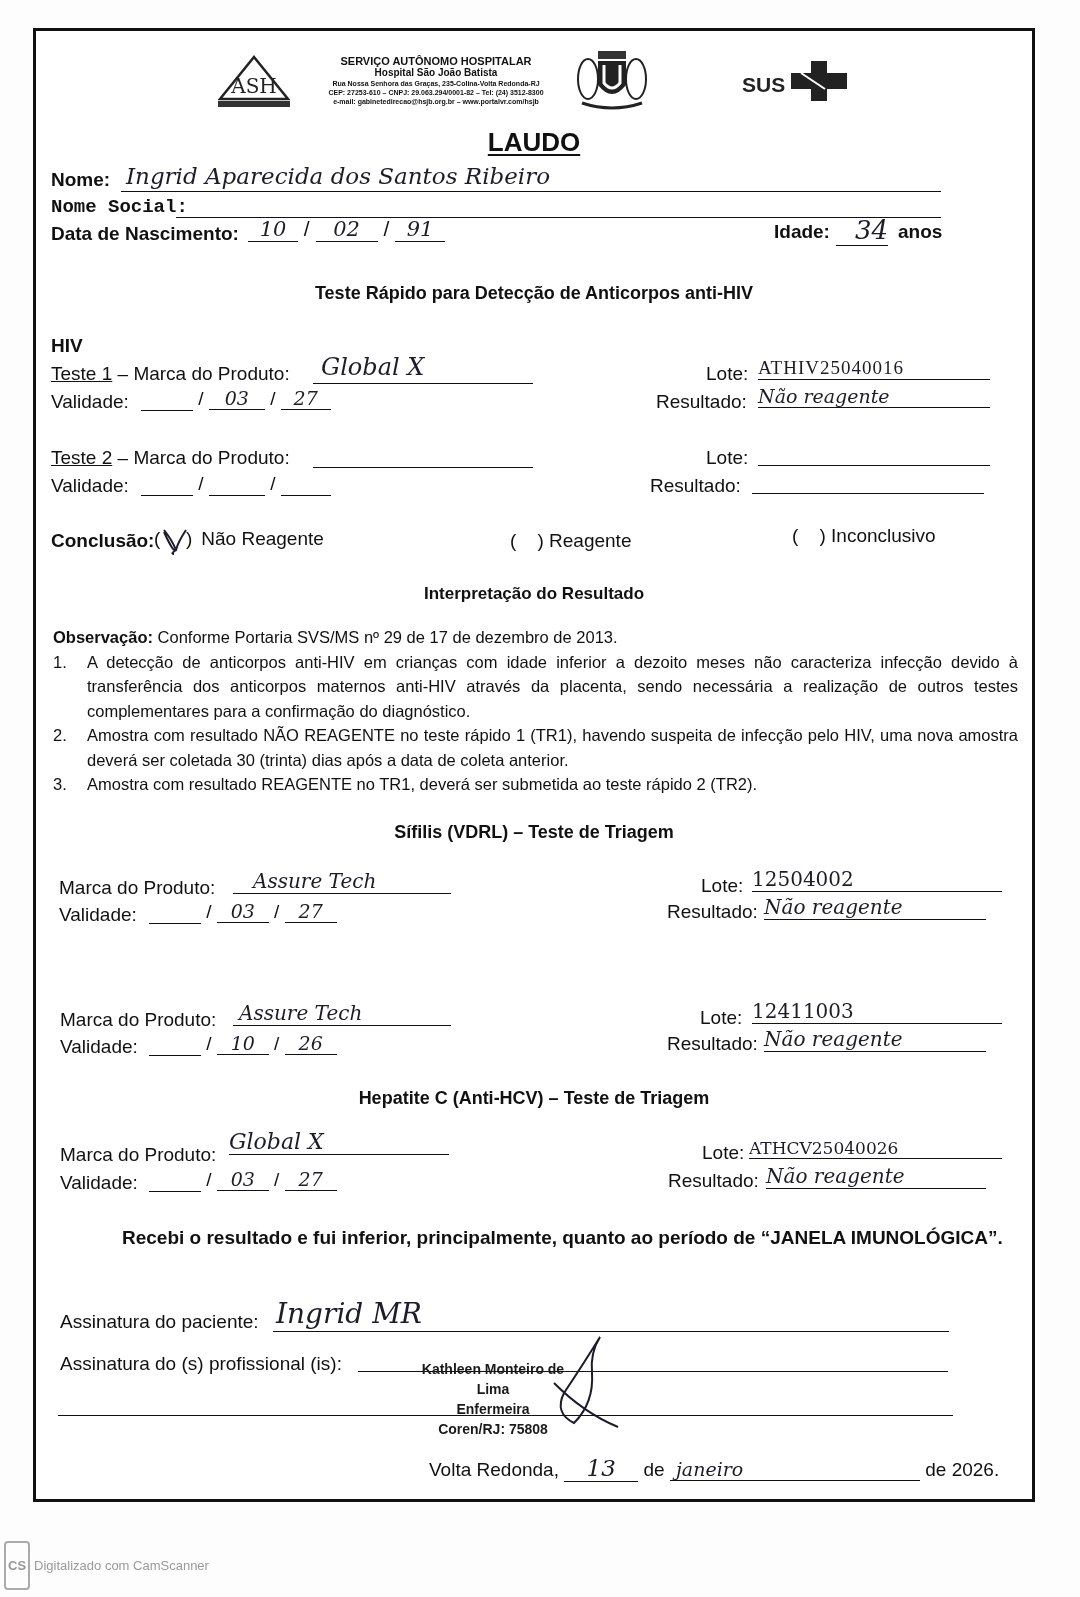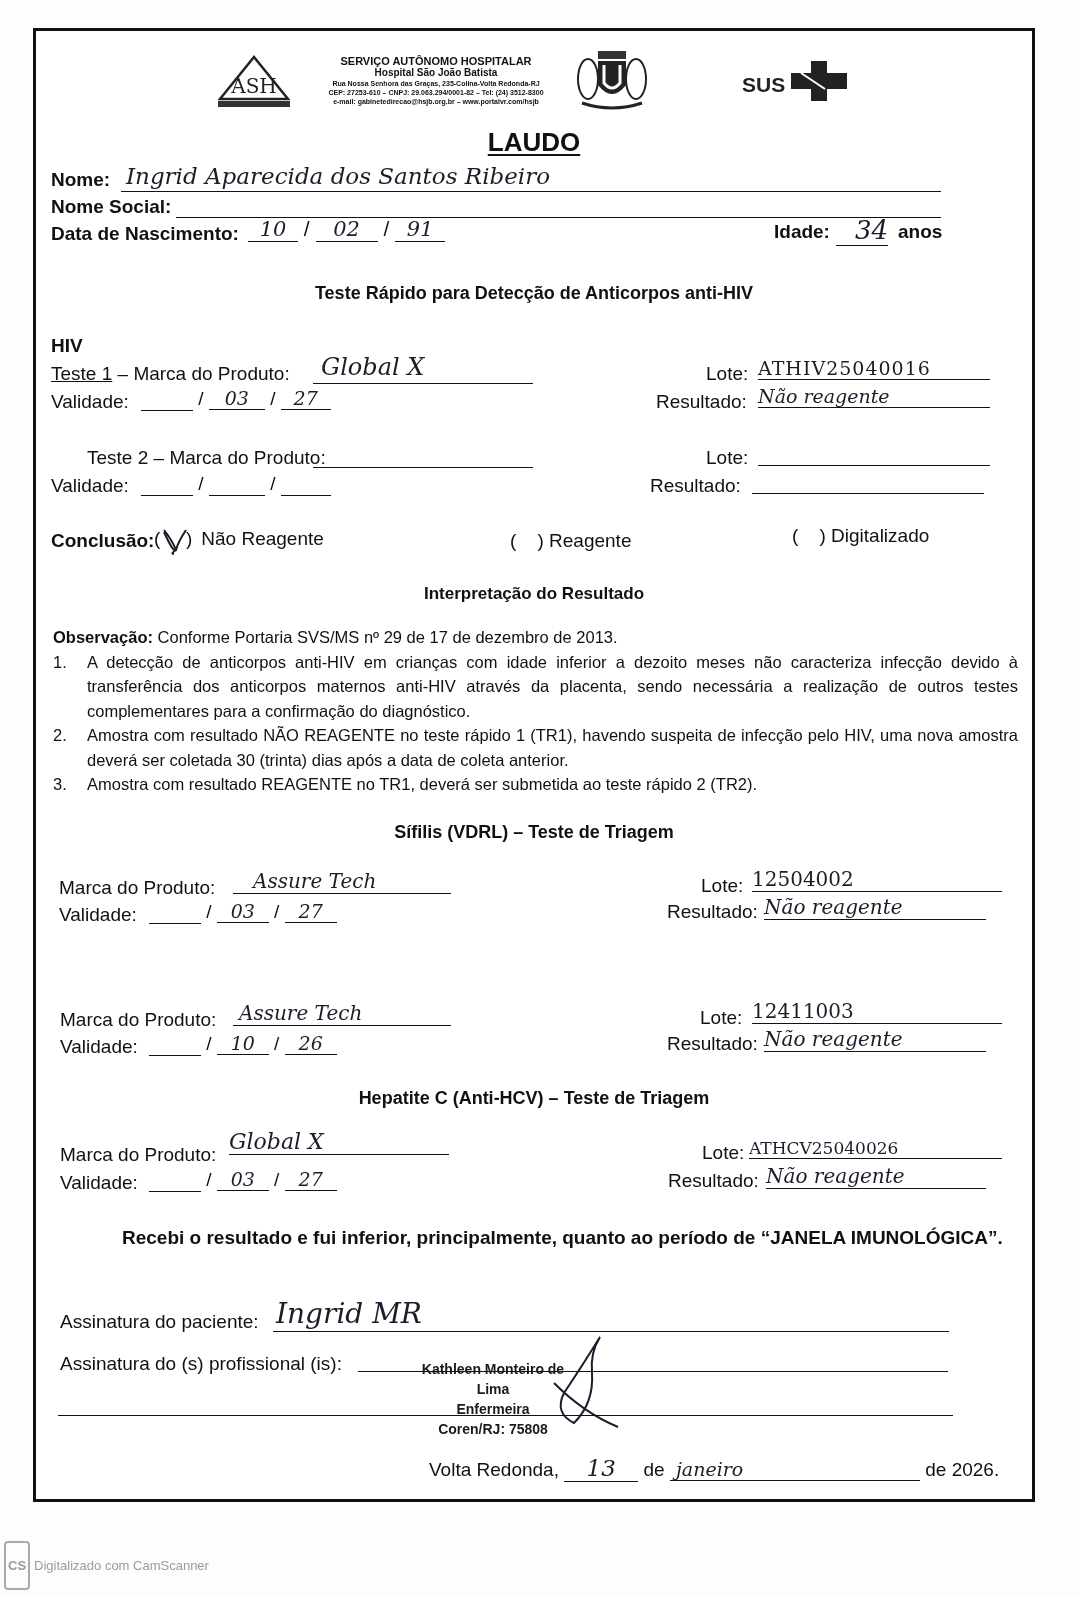--- a/index.html
+++ b/index.html
@@ -55,21 +55,21 @@
       <line x1="10" y1="12" x2="34" y2="28" stroke="#fff" stroke-width="2"></line>
     </svg>
   </div>
 
   <div class="center-title" style="top:96px;font-size:26px;text-decoration:underline;text-underline-offset:3px;">LAUDO</div>
 
   <div class="abs lbl b" style="left:15px;top:138px;">Nome:</div>
   <div class="line" style="left:85px;top:148px;width:820px;height:12px;"></div>
   <div class="abs hand" style="left:90px;top:132px;font-size:23px;">Ingrid Aparecida dos Santos Ribeiro</div>
 
-  <div class="abs lbl b" style="left:15px;top:165px;">Nome Social:</div>
+  <div class="abs lbl b" style="left:15px;top:165px;font-family:Liberation Mono, monospace;">Nome Social:</div>
   <div class="line" style="left:140px;top:174px;width:765px;height:12px;"></div>
 
   <div class="abs lbl b" style="left:15px;top:192px;">Data de Nascimento:</div>
   <div class="abs" style="left:212px;top:186px;font-size:21px;">
     <span class="hand" style="display:inline-block;width:50px;text-align:center;border-bottom:1.6px solid #111;">10</span>
     <span>/</span>
     <span class="hand" style="display:inline-block;width:62px;text-align:center;border-bottom:1.6px solid #111;">02</span>
     <span>/</span>
     <span class="hand" style="display:inline-block;width:50px;text-align:center;border-bottom:1.6px solid #111;">91</span>
   </div>
@@ -90,26 +90,26 @@
   <div class="abs lbl" style="left:15px;top:360px;">Validade:</div>
   <div class="abs" style="left:105px;top:356px;font-size:19px;">
     <span style="display:inline-block;width:52px;border-bottom:1.6px solid #111;">&nbsp;</span>
     <span>/</span>
     <span class="hand" style="display:inline-block;width:56px;text-align:center;border-bottom:1.6px solid #111;">03</span>
     <span>/</span>
     <span class="hand" style="display:inline-block;width:50px;text-align:center;border-bottom:1.6px solid #111;">27</span>
   </div>
 
   <div class="abs lbl" style="left:670px;top:332px;">Lote:</div>
-  <div class="abs hand" style="left:722px;top:326px;font-size:19px;font-style:normal;width:232px;border-bottom:1.6px solid #111;letter-spacing:1px;">ATHIV25040016</div>
+  <div class="abs hand" style="left:722px;top:326px;font-size:19px;font-style:normal;width:232px;border-bottom:1.6px solid #111;letter-spacing:1px;font-family:Liberation Serif, serif;">ATHIV25040016</div>
   <div class="abs lbl" style="left:620px;top:360px;">Resultado:</div>
   <div class="abs hand" style="left:722px;top:354px;font-size:19px;width:232px;border-bottom:1.6px solid #111;">Não reagente</div>
 
   <div class="abs lbl" style="left:15px;top:416px;">
-    <span style="margin-left:36px;">Teste 2</span>
+    <span style="text-decoration:underline;">Teste 2</span>
     <span>– Marca do Produto:</span>
   </div>
   <div class="line" style="left:277px;top:424px;width:220px;height:12px;"></div>
   <div class="abs lbl" style="left:15px;top:444px;">Validade:</div>
   <div class="abs" style="left:105px;top:442px;font-size:19px;">
     <span style="display:inline-block;width:52px;border-bottom:1.6px solid #111;">&nbsp;</span>
     <span>/</span>
     <span style="display:inline-block;width:56px;border-bottom:1.6px solid #111;">&nbsp;</span>
     <span>/</span>
     <span style="display:inline-block;width:50px;border-bottom:1.6px solid #111;">&nbsp;</span>
@@ -127,21 +127,21 @@
         </svg>
       <span style="position:absolute;left:32px;">)</span></span>
     <span>Não Reagente</span>
   </div>
   <div class="abs lbl" style="left:474px;top:499px;">
     <span>(&nbsp;&nbsp;&nbsp;&nbsp;)</span>
     <span>Reagente</span>
   </div>
   <div class="abs lbl" style="left:756px;top:494px;">
     <span>(&nbsp;&nbsp;&nbsp;&nbsp;)</span>
-    <span>Digitalizado</span>
+    <span>Inconclusivo</span>
   </div>
 
   <div class="center-title" style="top:553px;font-size:17px;">Interpretação do Resultado</div>
   <div class="abs obs" style="left:17px;top:594px;width:965px;">
     <div><b>Observação:</b><span> Conforme Portaria SVS/MS nº 29 de 17 de dezembro de 2013.</span></div>
     <div style="display:flex;">
         <span class="num">1.</span>
         <span style="flex:1;">A detecção de anticorpos anti-HIV em crianças com idade inferior a dezoito meses não caracteriza infecção devido à transferência dos anticorpos maternos anti-HIV através da placenta, sendo necessária a realização de outros testes complementares para a confirmação do diagnóstico.</span>
       </div>
     <div style="display:flex;">

